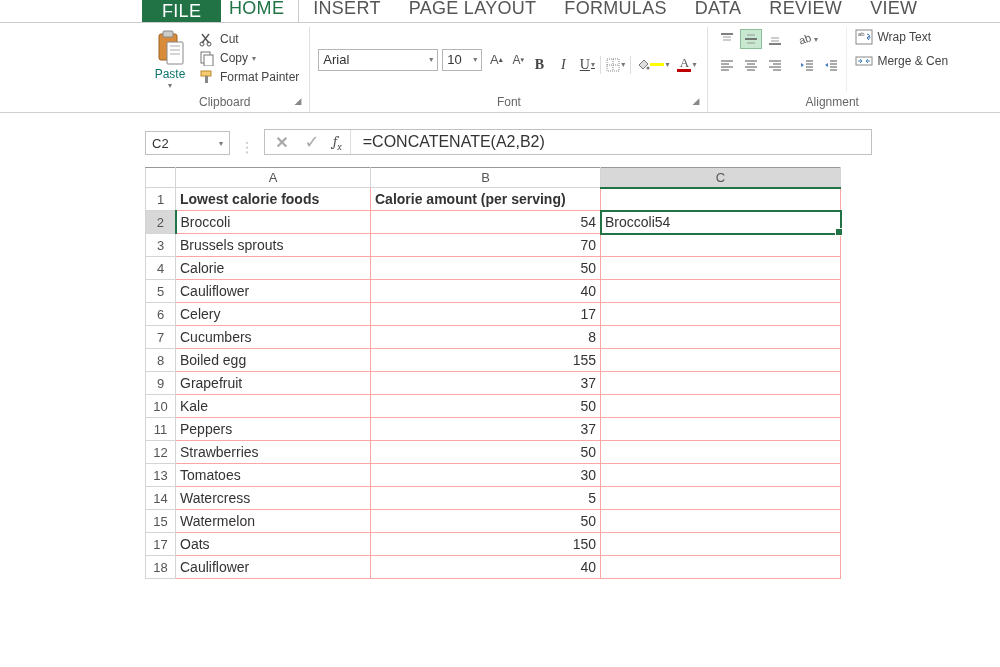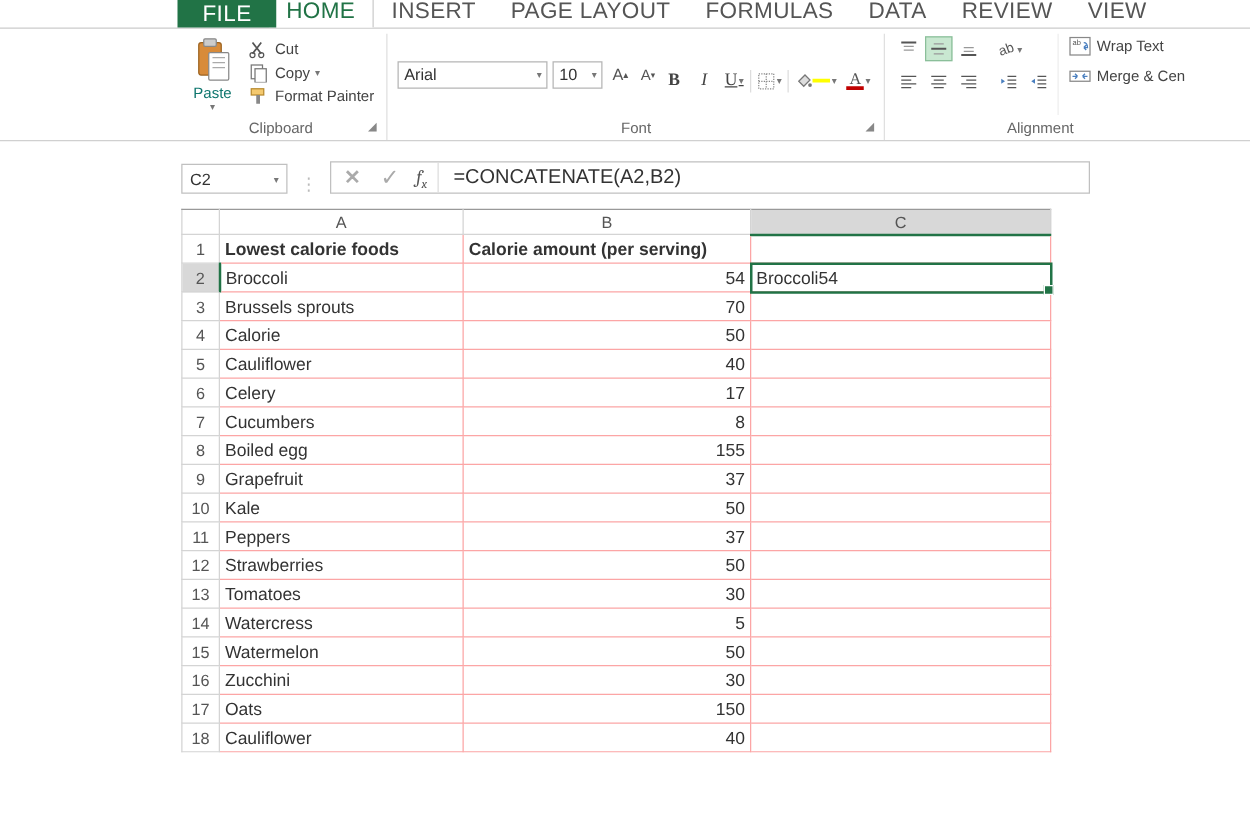--- a/index.html
+++ b/index.html
@@ -425,26 +425,20 @@
           <td class="num">5</td>
           <td></td>
         </tr>
         <tr>
           <th class="rowhdr">15</th>
           <td>Watermelon</td>
           <td class="num">50</td>
           <td></td>
         </tr>
         <tr>
-          <th class="rowhdr">16</th>
-          <td>Zucchini</td>
-          <td class="num">30</td>
-          <td></td>
-        </tr>
-        <tr>
           <th class="rowhdr">17</th>
           <td>Oats</td>
           <td class="num">150</td>
           <td></td>
         </tr>
         <tr>
           <th class="rowhdr">18</th>
           <td>Cauliflower</td>
           <td class="num">40</td>
           <td></td>

